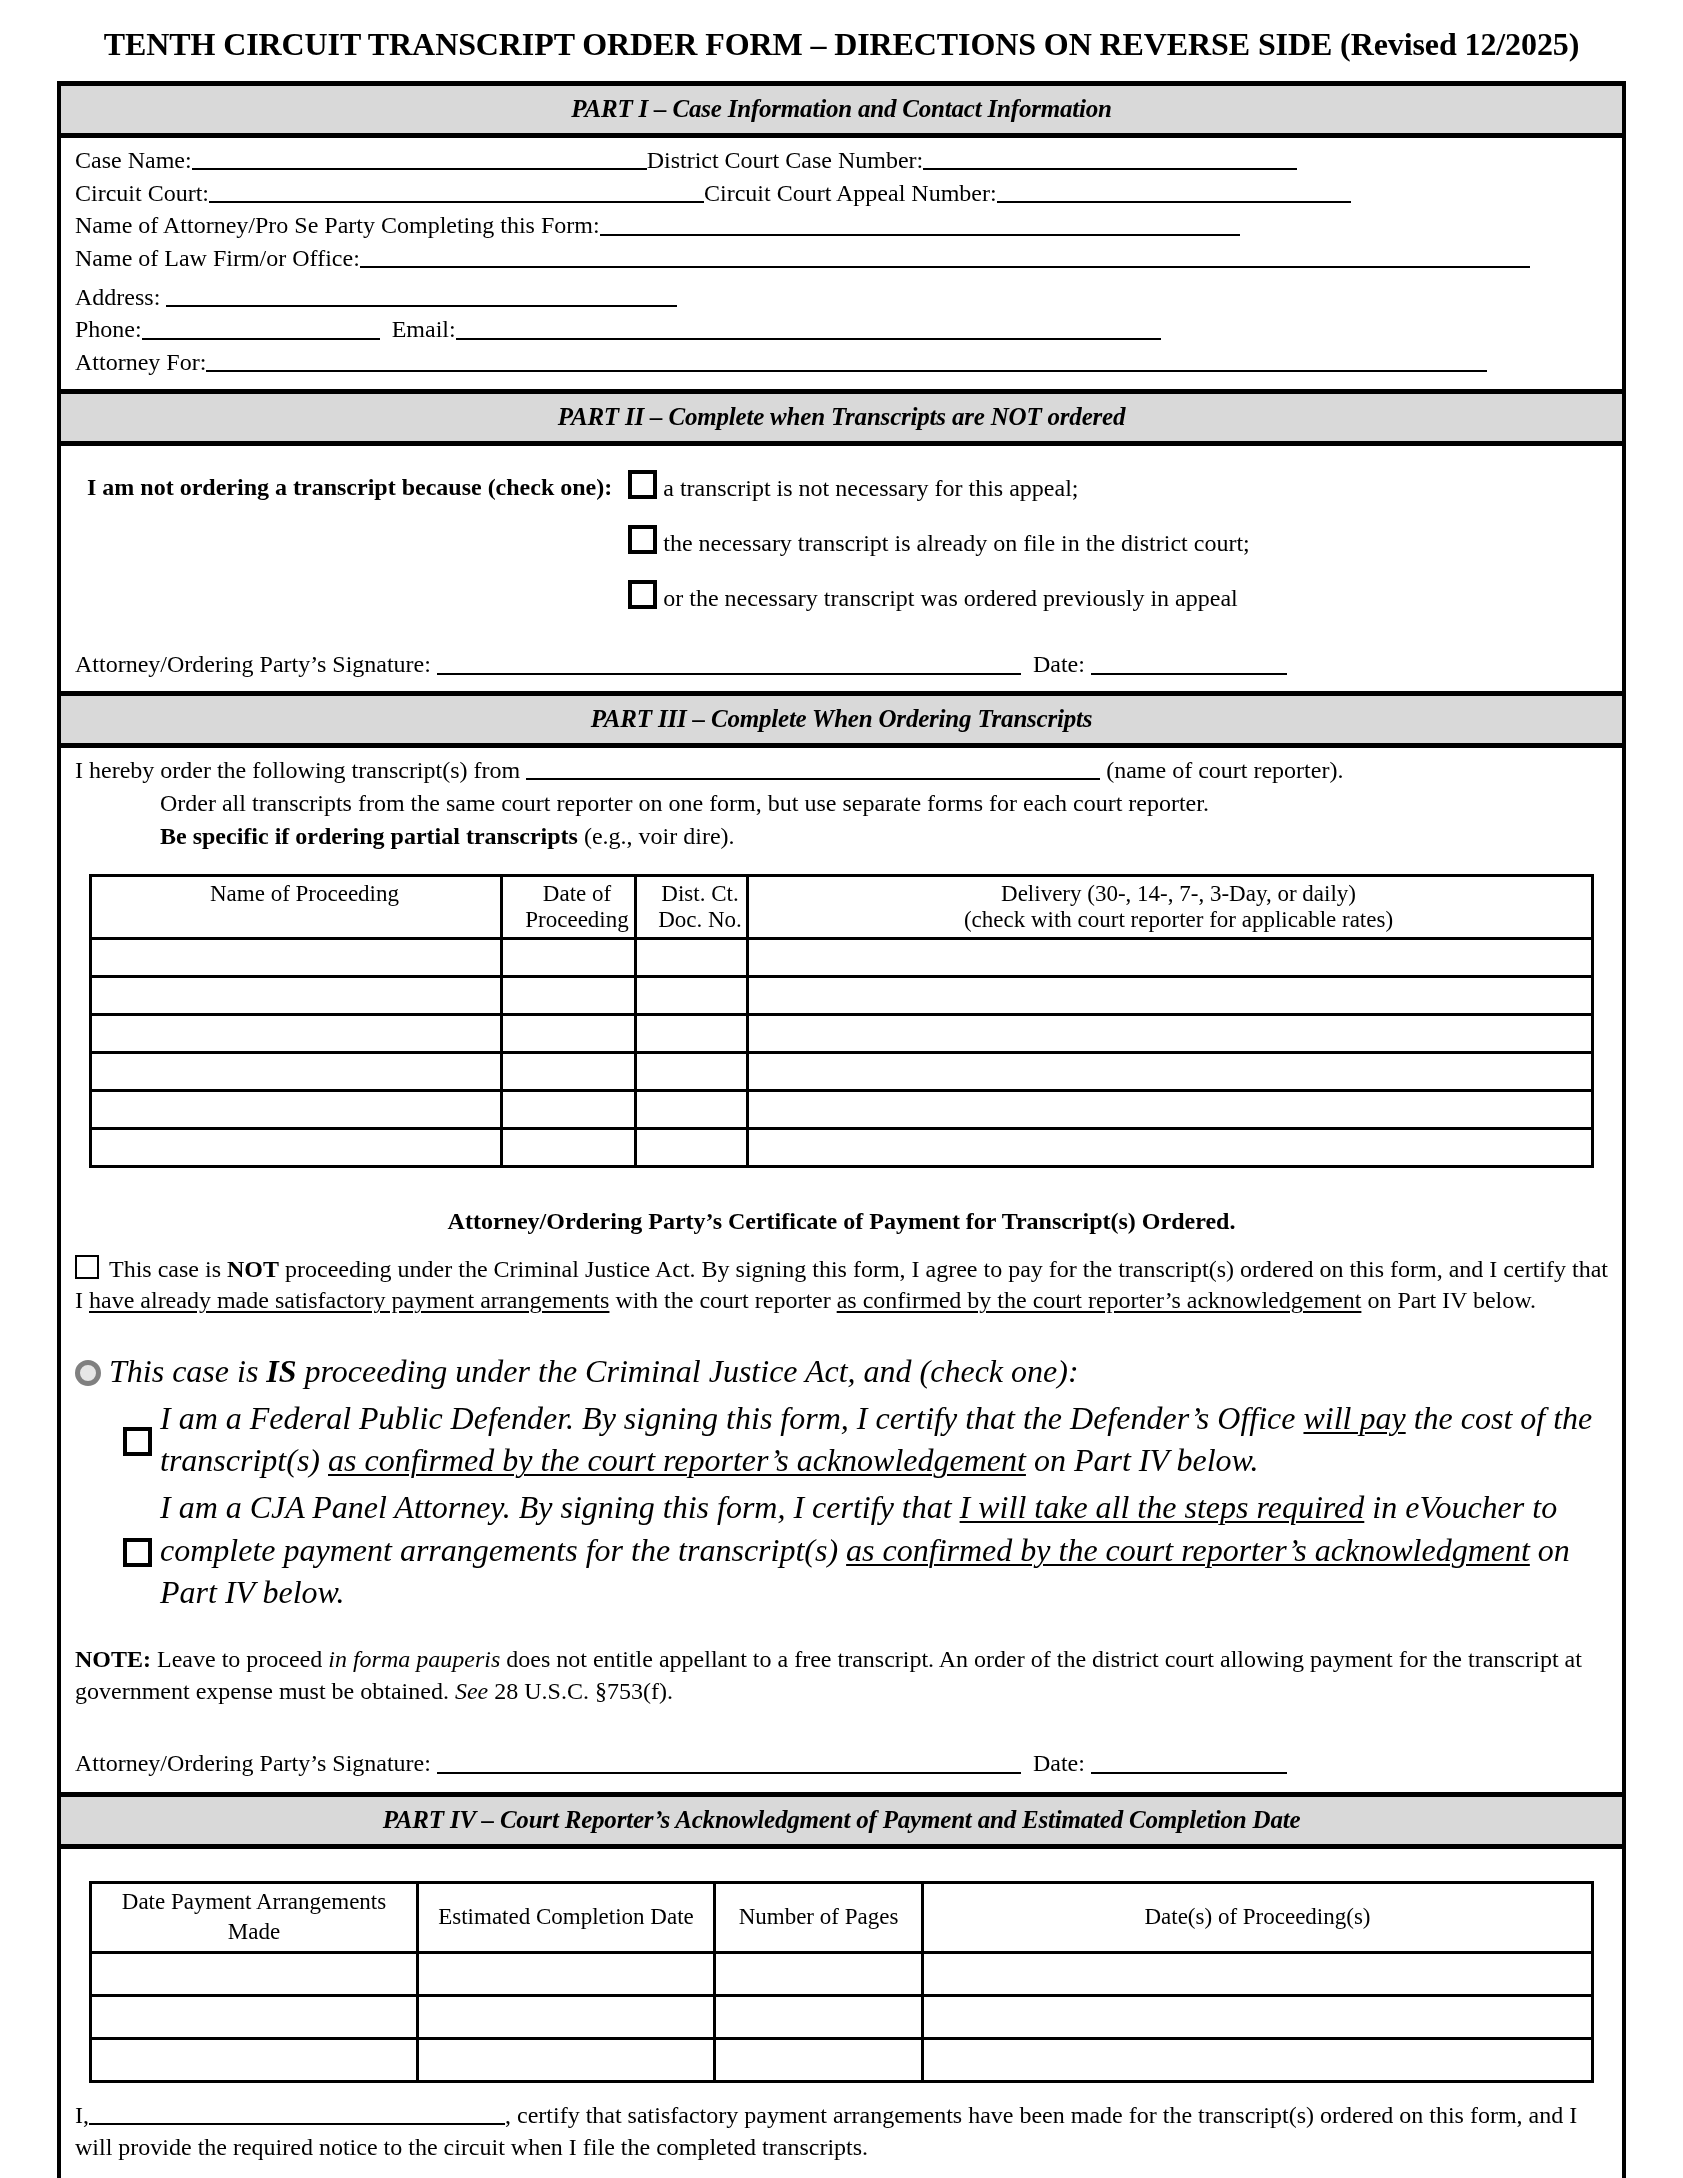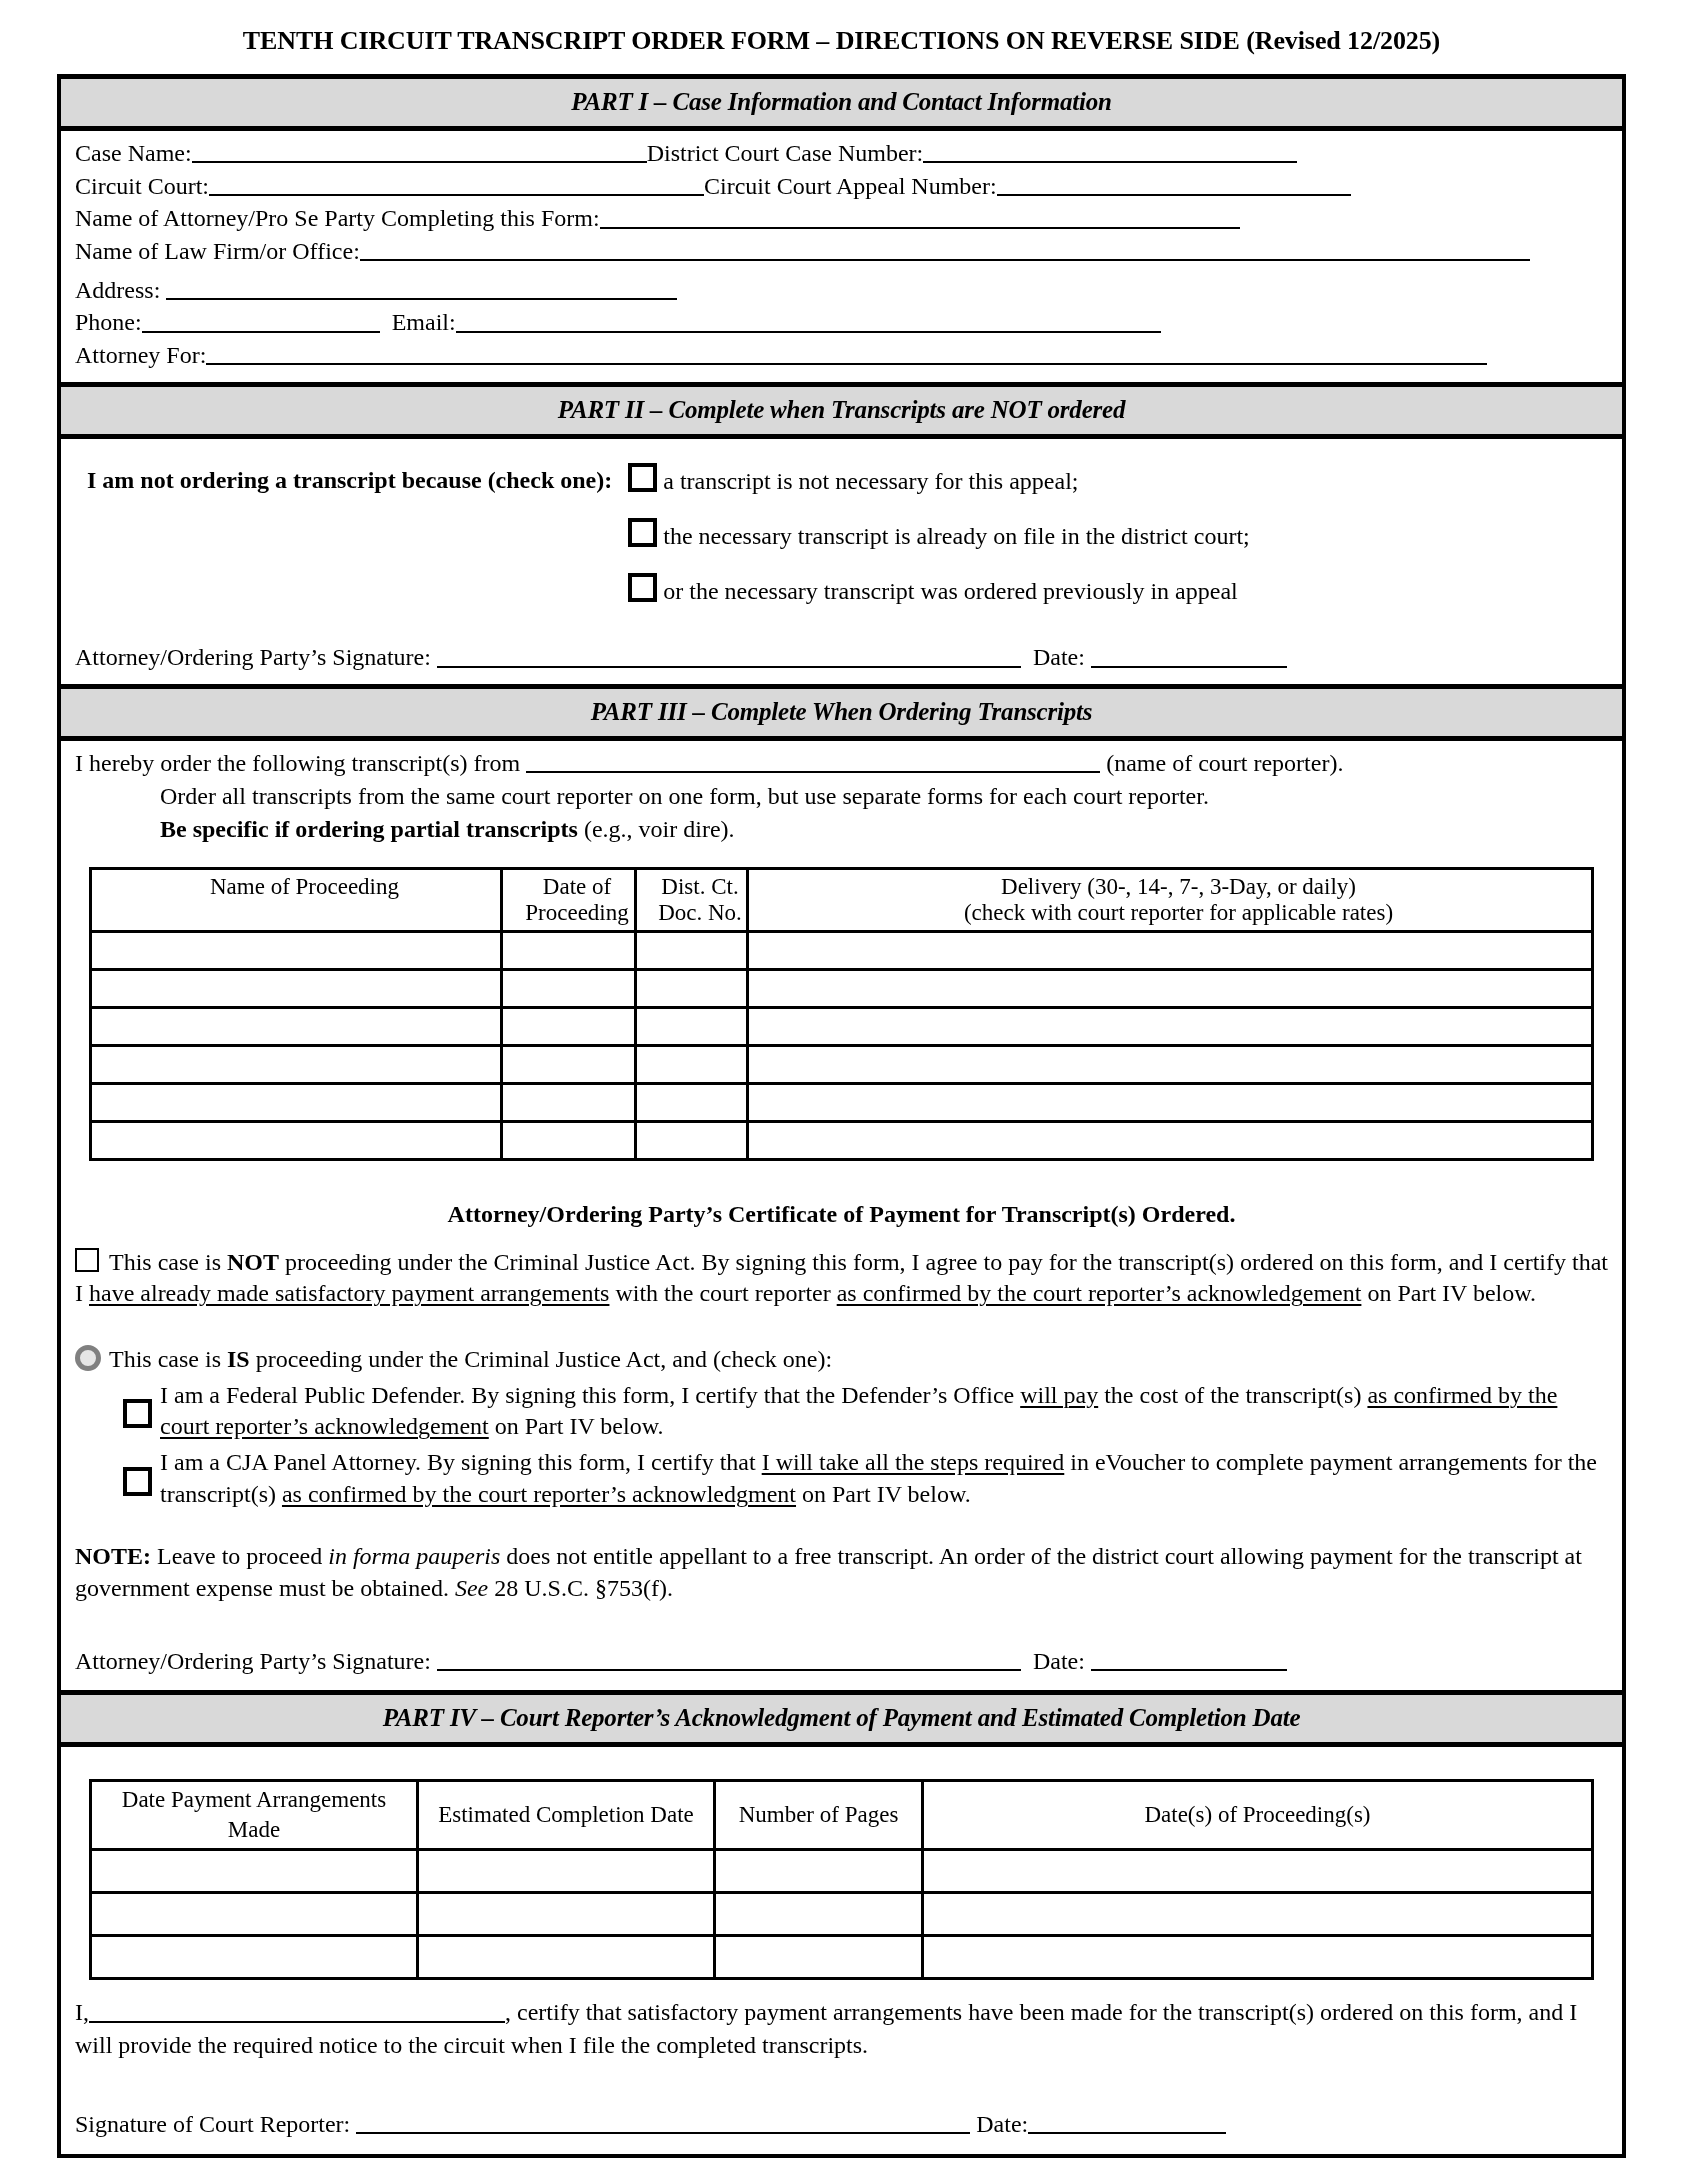--- a/index.html
+++ b/index.html
@@ -19,21 +19,21 @@
     width: 1683px;
     height: 2178px;
     box-sizing: border-box;
     padding: 0;
   }
 
   
   .doc-title {
     text-align: center;
     font-weight: bold;
-    font-size: 26px;
+    font-size: 32px;
     letter-spacing: -0.1px;
     padding-top: 26px;
     padding-bottom: 18px;
   }
 
   
   .form-frame {
     margin: 0 57px 0 57px;
     border: 4px solid #000;
     border-top: 5px solid #000;
@@ -174,21 +174,21 @@
   }
   .cert-para {
     font-size: 24px;
     line-height: 1.33;
     text-indent: 0;
   }
   .u { text-decoration: underline; text-decoration-thickness: 2px; text-underline-offset: 3px; }
   .b { font-weight: bold; }
   .i { font-style: italic; }
 
-  .cja-block { margin-top: 34px; font-size: 24px; }
+  .cja-block { margin-top: 34px; font-size: 32px; font-style: italic; }
   .cja-sub {
     padding-left: 48px;
     display: flex;
     align-items: center;
     margin-top: 4px;
     line-height: 1.33;
   }
   .cja-sub .cbox { margin-top: 5px; flex: 0 0 auto; }
   .cja-sub .txt { padding-left: 2px; }
 

